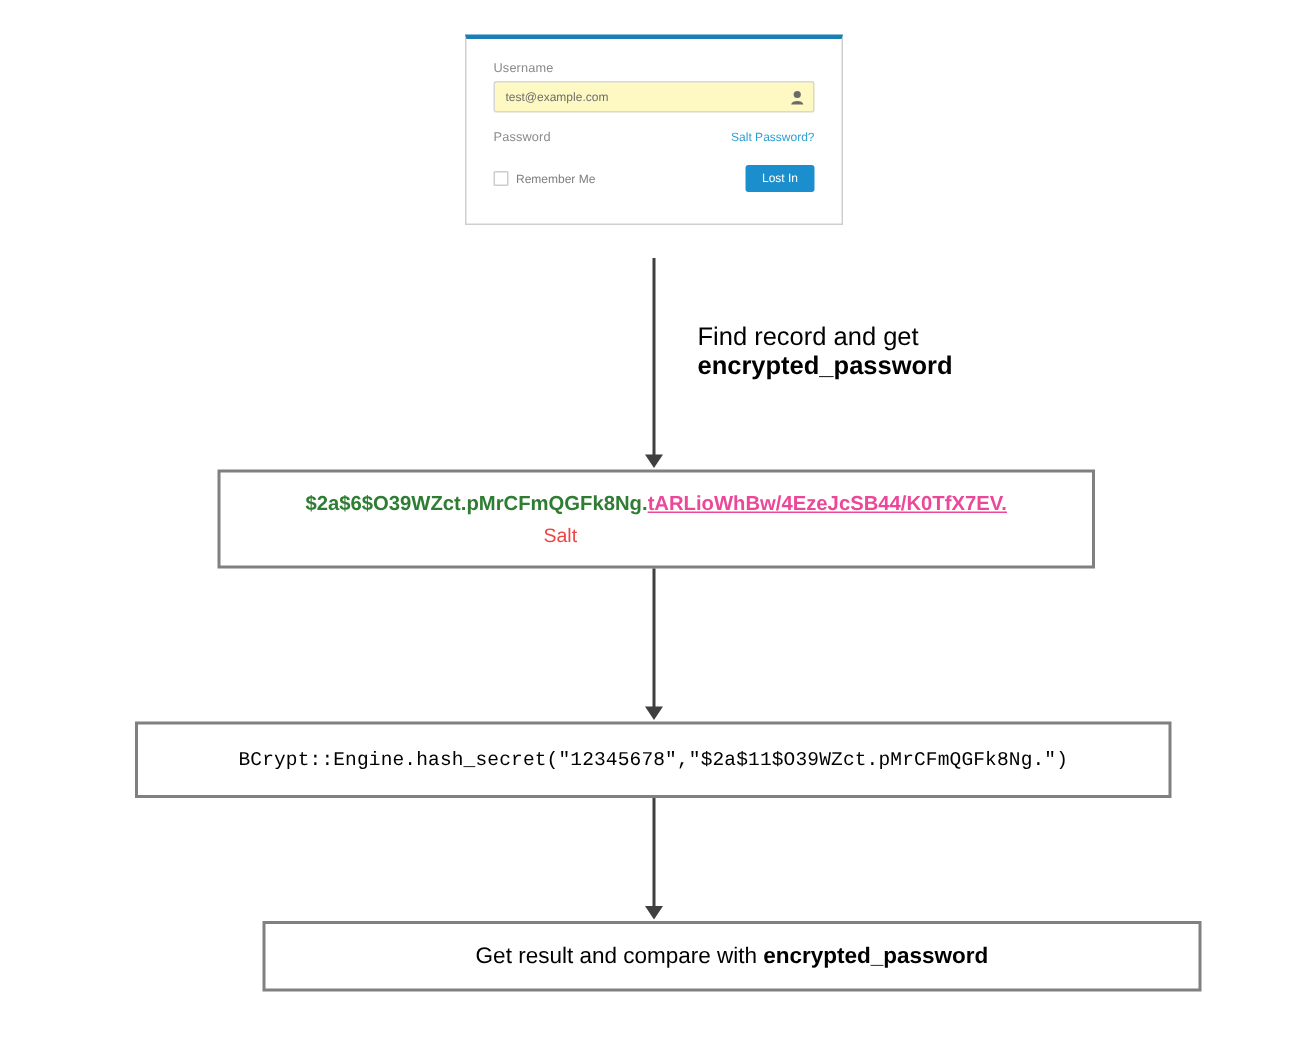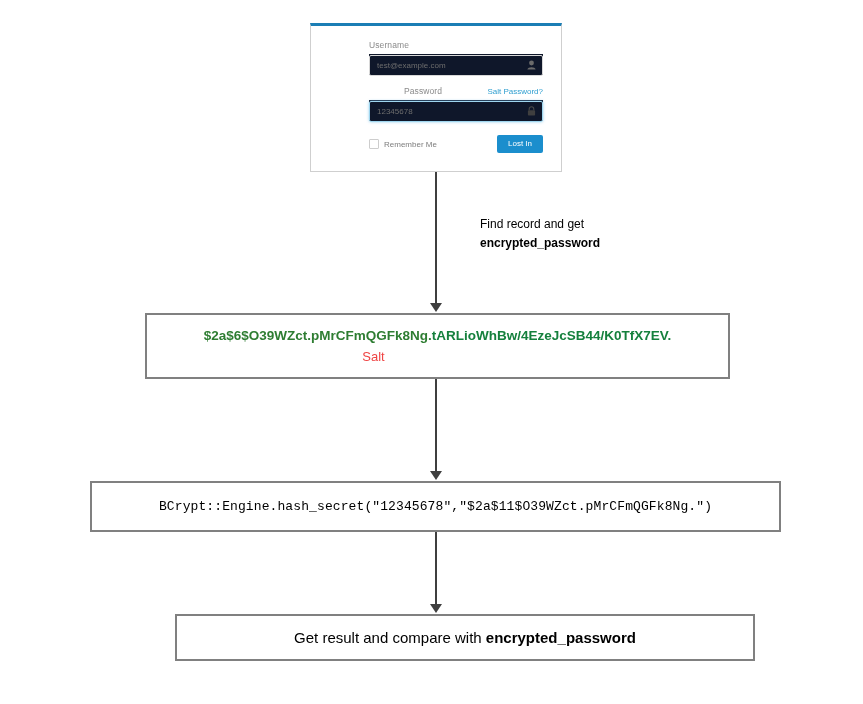--- a/index.html
+++ b/index.html
@@ -28,26 +28,25 @@
     border-right: 6px solid transparent;
     border-top: 9px solid #3f3f3f;
   }
 
   
   .login-card {
     position: absolute;
     left: 310px;
     top: 23px;
     width: 252px;
-    height: 149px;
+    height: 127px;
     background: #ffffff;
     border: 1px solid #cfcfcf;
     border-top: 3px solid #1b7eb5;
     box-sizing: border-box;
-    padding-left: 40px;
   }
   .login-inner {
     padding: 14px 18px 10px 18px;
   }
   .field-label {
     font-size: 8.5px;
     color: #8a8a8a;
     letter-spacing: .1px;
     margin-bottom: 4px;
     font-family: "Liberation Sans", sans-serif;
@@ -60,21 +59,21 @@
   }
   .lost-link {
     font-size: 8px;
     color: #2f9fd0;
     text-decoration: none;
   }
   .input-wrap {
     position: relative;
     height: 21px;
     box-sizing: border-box;
-    background: #0f172a;
+    background: #fef9c3;
   }
   .input-box {
     width: 100%;
     height: 21px;
     box-sizing: border-box;
     border: 1px solid #d8d8d8;
     border-radius: 2px;
     font-size: 8px;
     color: #6d6d6d;
     padding: 0 22px 0 7px;
@@ -128,23 +127,23 @@
     border-radius: 2px;
     padding: 5px 11px;
     font-family: "Liberation Sans", sans-serif;
     cursor: pointer;
     line-height: 1;
   }
 
   
   .edge-label {
     position: absolute;
-    left: 480px;
+    left: 465px;
     top: 215px;
-    font-size: 12px;
+    font-size: 17px;
     color: #000;
     line-height: 19px;
     white-space: nowrap;
   }
   .edge-label .strong { font-weight: bold; }
 
   
   .flow-box {
     position: absolute;
     box-sizing: border-box;
@@ -164,21 +163,21 @@
     justify-content: center;
   }
   .hash-line {
     font-size: 13.5px;
     font-weight: bold;
     line-height: 17px;
     text-align: center;
     white-space: nowrap;
   }
   .salt-part { color: #2e7d32; }
-  .rest-part { color: #15803d; }
+  .rest-part { color: #ec4899; text-decoration: underline; }
   .salt-caption {
     font-size: 13px;
     color: #ef4444;
     margin-top: 5px;
     margin-right: 128px;
     line-height: 16px;
   }
 
   #code-box {
     left: 90px;
@@ -190,21 +189,21 @@
     font-family: "Liberation Mono", "DejaVu Sans Mono", monospace;
     font-size: 13px;
     color: #000;
     white-space: nowrap;
     letter-spacing: .1px;
   }
 
   #result-box {
     left: 175px;
     top: 614px;
-    width: 580px;
+    width: 626px;
     height: 47px;
   }
   .result-text {
     font-size: 15px;
     color: #000;
     white-space: nowrap;
   }
   .result-text .strong { font-weight: bold; }
 </style>
 </head>
@@ -217,32 +216,23 @@
     <div class="input-wrap">
       <input class="input-box" type="text" value="test@example.com" style="">
       <span class="in-icon">
         <svg width="9" height="10" viewBox="0 0 9 10">
           <circle cx="4.5" cy="3" r="2.4" fill="#6b6b6b"></circle>
           <path d="M0.4 9.6 C0.9 6.6 8.1 6.6 8.6 9.6 Z" fill="#6b6b6b"></path>
         </svg>
       </span>
     </div>
 
-    <div class="label-row" style="margin-top:11px;margin-left:35px;">
+    <div class="label-row" style="margin-top:11px;">
       <span class="field-label" style="margin-bottom:0;">Password</span>
       <a class="lost-link" href="#">Salt Password?</a>
-    </div>
-    <div class="input-wrap">
-      <input class="input-box focused" type="text" value="12345678" style="">
-      <span class="in-icon">
-        <svg width="9" height="10" viewBox="0 0 9 10">
-          <path d="M2.2 4.3 V3.1 a2.3 2.3 0 0 1 4.6 0 V4.3" fill="none" stroke="#4a4a4a" stroke-width="1.1"></path>
-          <rect x="0.9" y="4.2" width="7.2" height="5.3" rx="0.8" fill="#3f3f3f"></rect>
-        </svg>
-      </span>
     </div>
 
     <div class="form-foot">
       <div class="remember">
         <span class="checkbox"></span>
         <span class="remember-label">Remember Me</span>
       </div>
       <button class="signin-btn">Lost In</button>
     </div>
 

